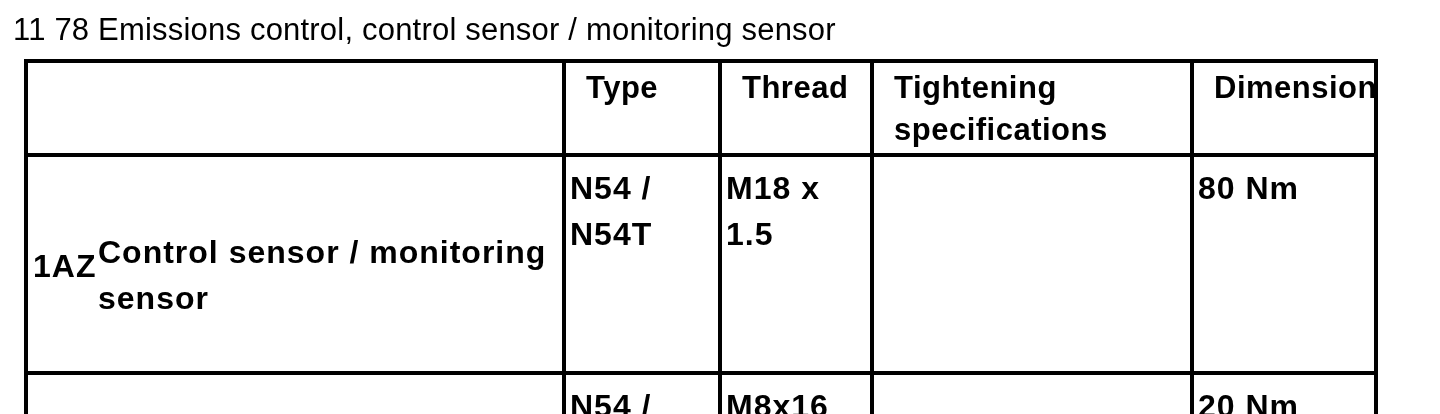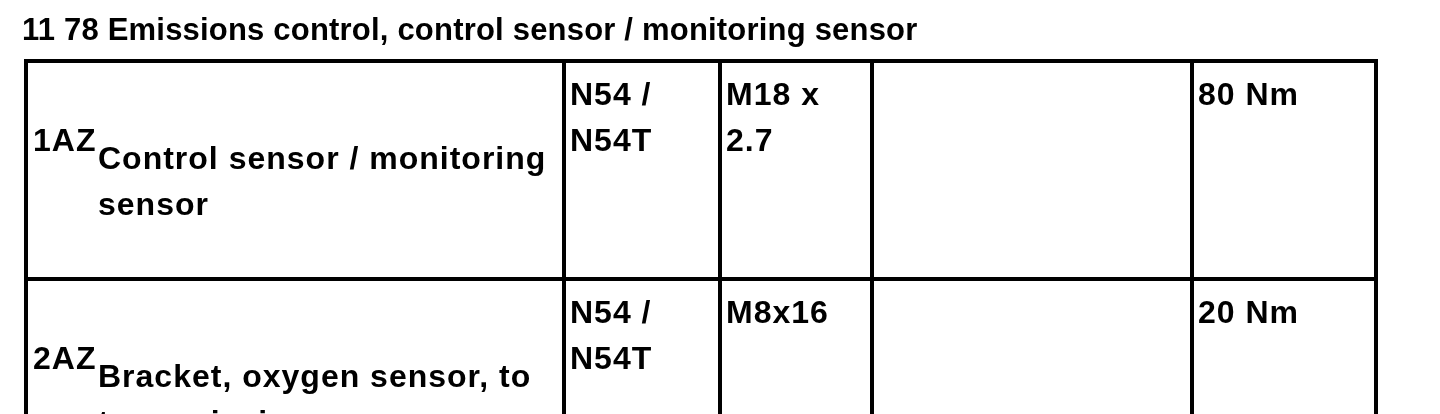--- a/index.html
+++ b/index.html
@@ -8,24 +8,24 @@
     width: 1440px;
     height: 414px;
     background: #ffffff;
     overflow: hidden;
     font-family: "Liberation Sans", sans-serif;
     color: #000000;
     -webkit-font-smoothing: antialiased;
   }
   .page-title {
     position: absolute;
-    left: 22px;
+    left: 13px;
     top: 13px;
     font-size: 31px;
-    font-weight: bold;
+    font-weight: normal;
     line-height: 34px;
     white-space: nowrap;
     letter-spacing: 0.2px;
   }
   table.spec-table {
     position: absolute;
     left: 24px;
     top: 59px;
     width: 1350px;
     border-collapse: collapse;
@@ -50,52 +50,60 @@
   .spec-table td {
     font-size: 32px;
     font-weight: bold;
     line-height: 46px;
     padding: 8px 4px 4px 4px;
     letter-spacing: 1px;
   }
   tr.header-row   { height: 91px; }
   tr.data-row     { height: 105px; }
   td.item-cell    { padding-left: 5px; }
-  .item-inner     { display: flex; align-items: flex-start; }
+  .item-inner     { display: flex; align-items: center; }
   .pos-code       { flex: 0 0 65px; }
   .item-desc      { flex: 1 1 auto; margin-top: 18px; }
 </style>
 </head>
 <body>
 
 <div class="page-title">11 78 Emissions control, control sensor / monitoring sensor</div>
 
 <table class="spec-table">
   <colgroup>
     <col style="width:538px">
     <col style="width:156px">
     <col style="width:152px">
     <col style="width:320px">
     <col style="width:184px">
   </colgroup>
 
   <tbody>
+      <tr class="header-row">
+    <th></th>
+    <th>Type</th>
+    <th>Thread</th>
+    <th>Tightening
+specifications</th>
+    <th>Dimension</th>
+  </tr>
 
   <tr class="data-row">
     <td class="item-cell">
       <div class="item-inner">
         <span class="pos-code">1AZ</span>
         <span class="item-desc">Control sensor / monitoring
 sensor</span>
       </div>
     </td>
     <td>N54 /
 N54T</td>
     <td>M18 x
-2.7</td>
+1.5</td>
     <td></td>
     <td>80 Nm</td>
   </tr>
 
   <tr class="data-row">
     <td class="item-cell">
       <div class="item-inner">
         <span class="pos-code">2AZ</span>
         <span class="item-desc">Bracket, oxygen sensor, to
 transmission</span>

